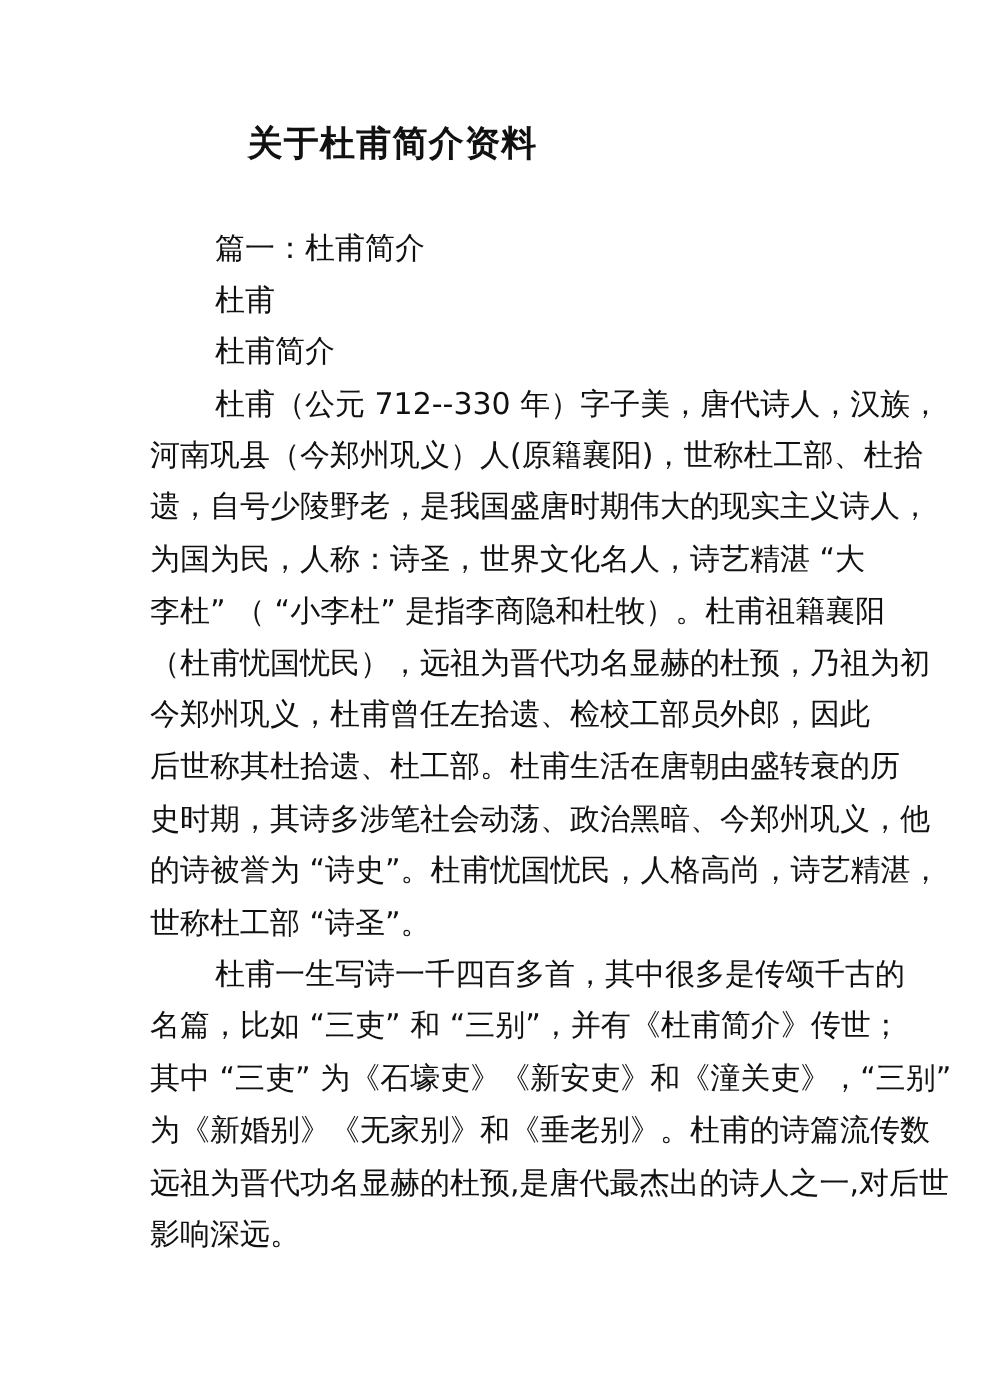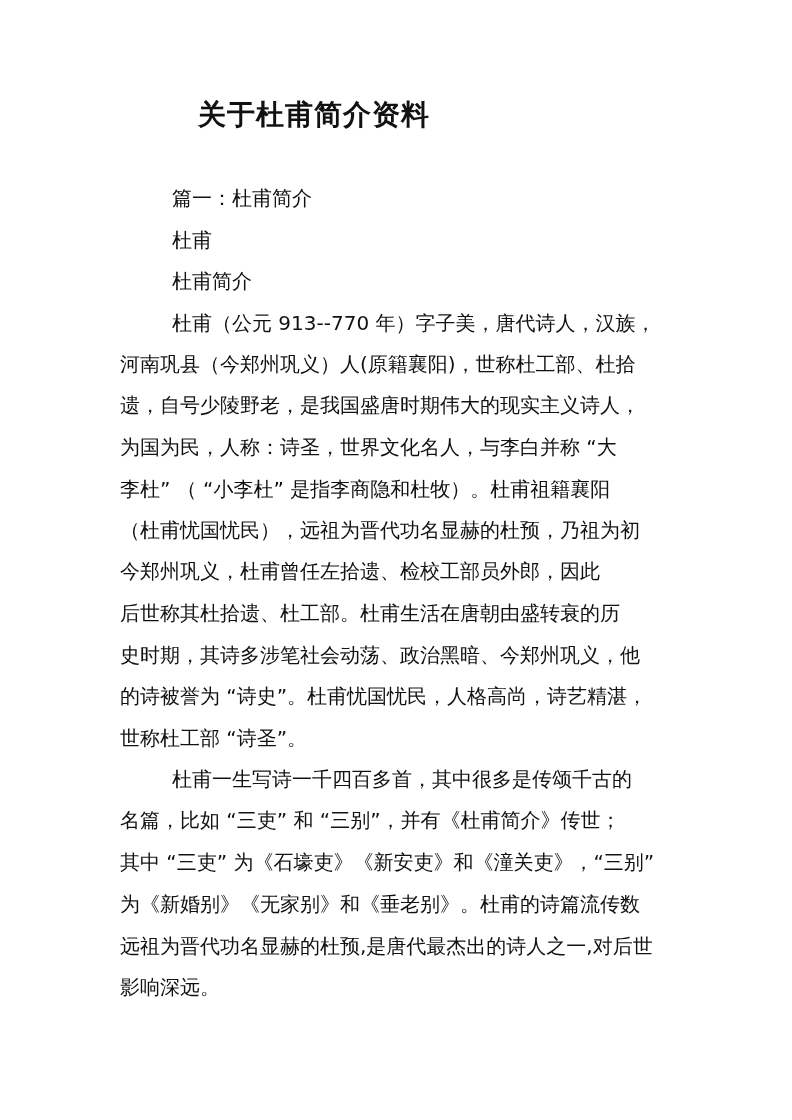--- a/index.html
+++ b/index.html
@@ -1,37 +1,37 @@
 <!DOCTYPE html>
 <html><head>
 <meta charset="utf-8">
 <style>
   html, body { margin:0; padding:0; background:#ffffff; }
   body { width:792px; height:1120px; position:relative; overflow:hidden;
          font-family:"DejaVu Sans","Liberation Sans",sans-serif; color:#111111; }
   .title { position:absolute; left:0; width:628px; top:96px; text-align:center;
            font-size:28px; font-weight:bold; line-height:38px; letter-spacing:1px; }
-  .line { position:absolute; left:120px; font-size:20px; line-height:28px; white-space:nowrap; }
+  .line { position:absolute; left:120px; font-size:24px; line-height:28px; white-space:nowrap; }
   .ind { left:172px; }
 </style>
 </head>
 <body>
 
 <div>
   <div class="title">关于杜甫简介资料</div>
 
   <div class="line ind" style="top:184px">篇一：杜甫简介</div>
   <div class="line ind" style="top:226px">杜甫</div>
   <div class="line ind" style="top:267px">杜甫简介</div>
 
   <div>
-    <div class="line ind" style="top:309px">杜甫（公元 913--770 年）字子美，唐代诗人，汉族，</div>
+    <div class="line ind" style="top:309px">杜甫（公元 712--330 年）字子美，唐代诗人，汉族，</div>
     <div class="line" style="top:350px">河南巩县（今郑州巩义）人(原籍襄阳)，世称杜工部、杜拾</div>
     <div class="line" style="top:391px">遗，自号少陵野老，是我国盛唐时期伟大的现实主义诗人，</div>
-    <div class="line" style="top:433px">为国为民，人称：诗圣，世界文化名人，与李白并称 “大</div>
+    <div class="line" style="top:433px">为国为民，人称：诗圣，世界文化名人，诗艺精湛 “大</div>
     <div class="line" style="top:475px">李杜” （ “小李杜” 是指李商隐和杜牧）。杜甫祖籍襄阳</div>
     <div class="line" style="top:516px">（杜甫忧国忧民），远祖为晋代功名显赫的杜预，乃祖为初</div>
     <div class="line" style="top:557px">今郑州巩义，杜甫曾任左拾遗、检校工部员外郎，因此</div>
     <div class="line" style="top:599px">后世称其杜拾遗、杜工部。杜甫生活在唐朝由盛转衰的历</div>
     <div class="line" style="top:641px">史时期，其诗多涉笔社会动荡、政治黑暗、今郑州巩义，他</div>
     <div class="line" style="top:682px">的诗被誉为 “诗史”。杜甫忧国忧民，人格高尚，诗艺精湛，</div>
     <div class="line" style="top:724px">世称杜工部 “诗圣”。</div>
   </div>
 
   <div>

